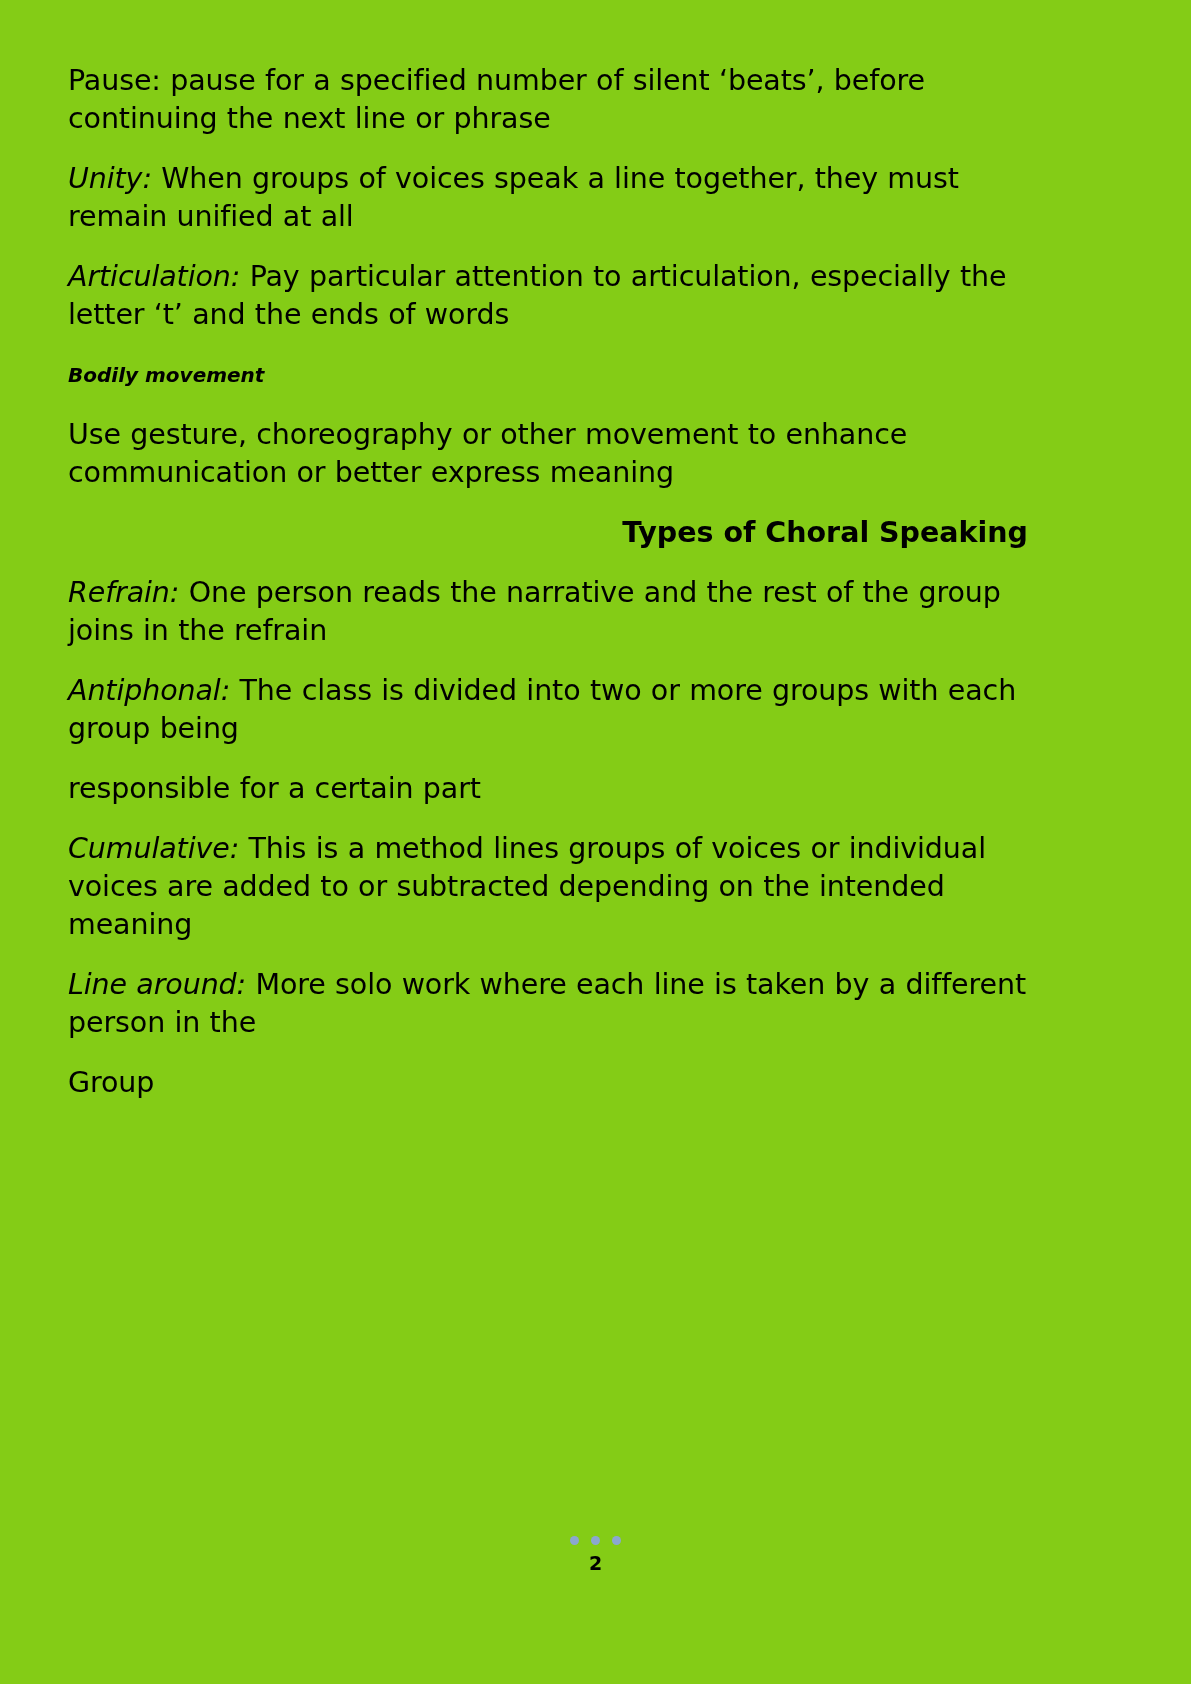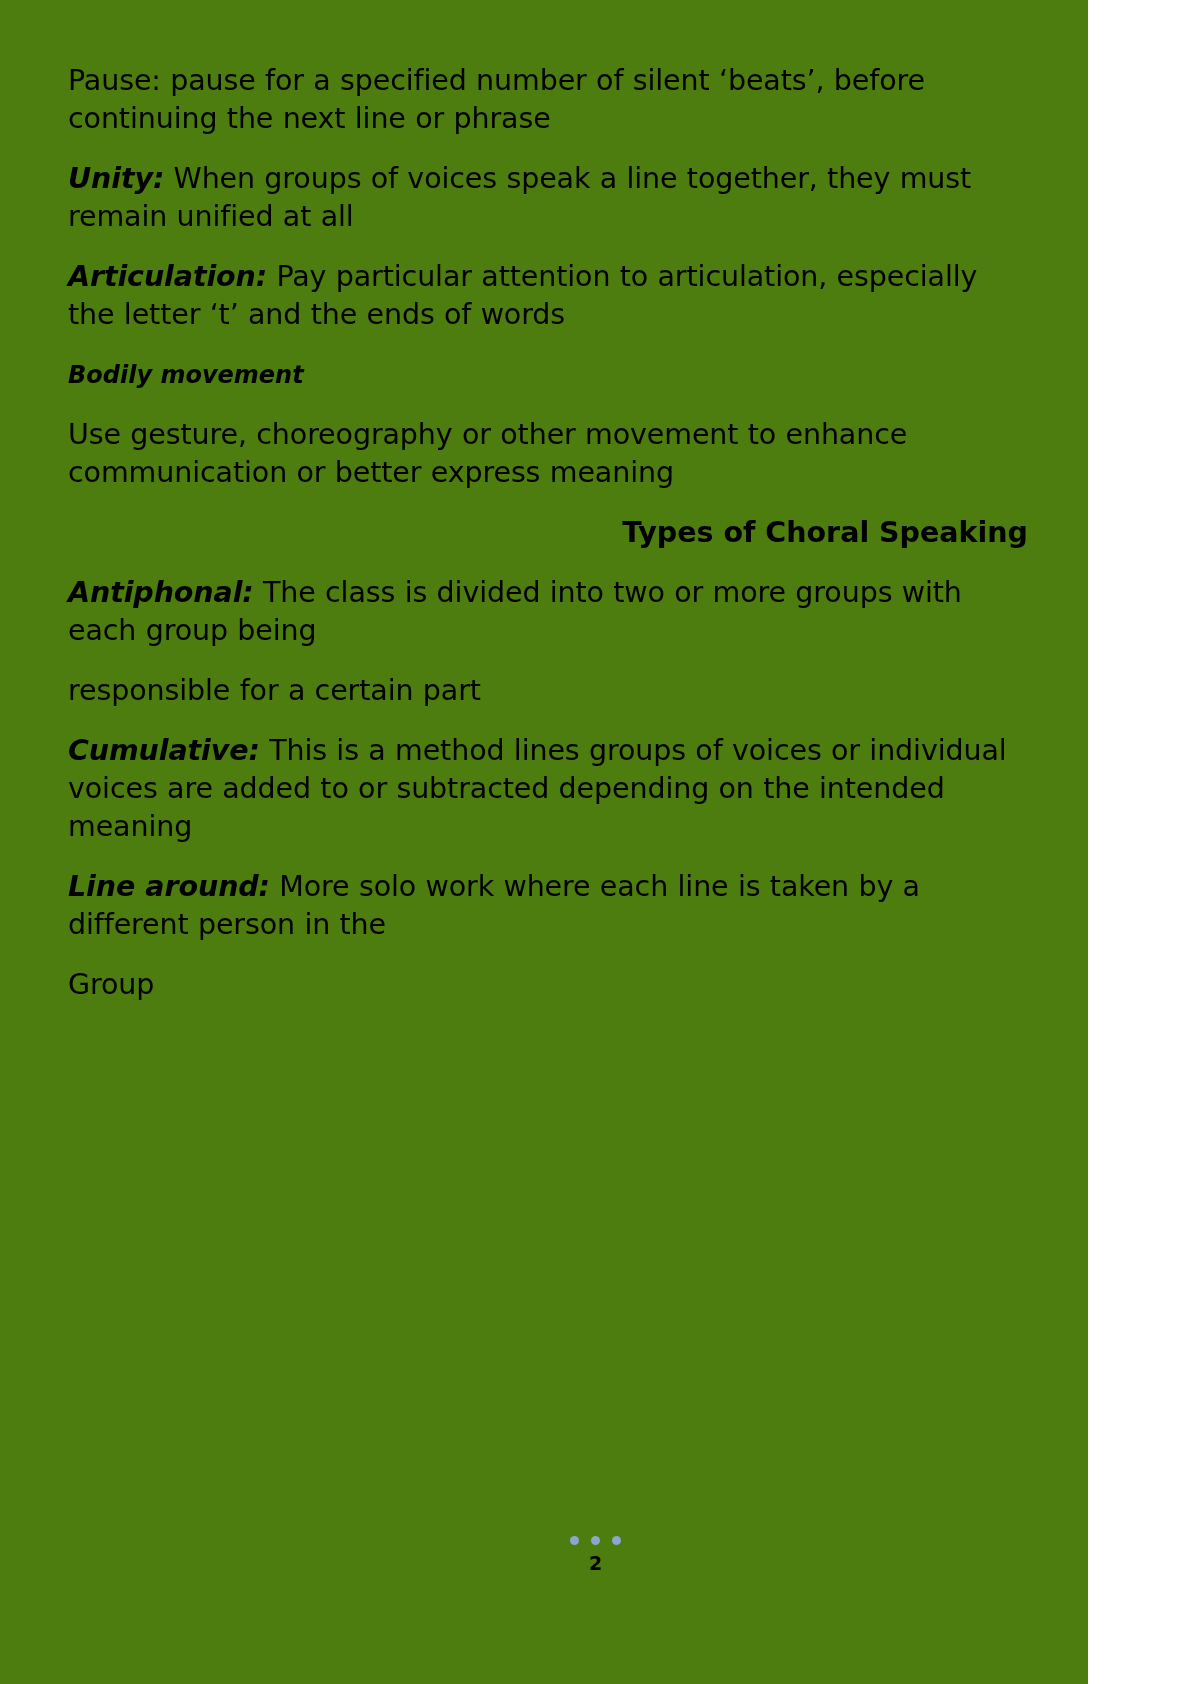--- a/index.html
+++ b/index.html
@@ -12,51 +12,51 @@
     width: 1191px;
     height: 1684px;
     position: relative;
     font-family: "DejaVu Sans", "Liberation Sans", sans-serif;
     color: #000000;
     overflow: hidden;
   }
   .page {
     position: absolute;
     top: 0; left: 0;
-    width: 1088px;
+    width: 1191px;
     height: 1684px;
-    background: #4d7c0f;
+    background: #84cc16;
   }
   .content {
     position: absolute;
     left: 68px;
     top: 62px;
     width: 960px;
   }
   .para {
     font-size: 28.5px;
     line-height: 38px;
     margin: 0 0 22px 0;
     letter-spacing: -0.1px;
     word-spacing: 0.4px;
     text-align: left;
   }
   .lead {
-    font-weight: bold;
+    font-weight: normal;
     font-style: italic;
   }
   .heading-bold {
     font-size: 28.5px;
     line-height: 38px;
     margin: 0 0 22px 0;
     font-weight: bold;
     text-align: right;
   }
   .heading-bold-italic {
-    font-size: 24px;
+    font-size: 20px;
     line-height: 38px;
     margin: 18px 0 22px 0;
     font-weight: bold;
     font-style: italic;
   }
   .footer {
     position: absolute;
     left: 0;
     top: 1536px;
     width: 1191px;
@@ -108,20 +108,23 @@
 
 
     <p class="heading-bold-italic">Bodily movement</p>
 
     <p class="para">
       <span>Use gesture, choreography or other movement to enhance communication or better express meaning</span>
     </p>
 
     <p class="heading-bold">Types of Choral Speaking</p>
 
+    <p class="para">
+      <span class="lead">Refrain:</span><span> One person reads the narrative and the rest of the group joins in the refrain</span>
+    </p>
 
 
     <p class="para">
       <span class="lead">Antiphonal:</span><span> The class is divided into two or more groups with each group being</span>
     </p>
 
     <p class="para">
       <span>responsible for a certain part</span>
     </p>
 

